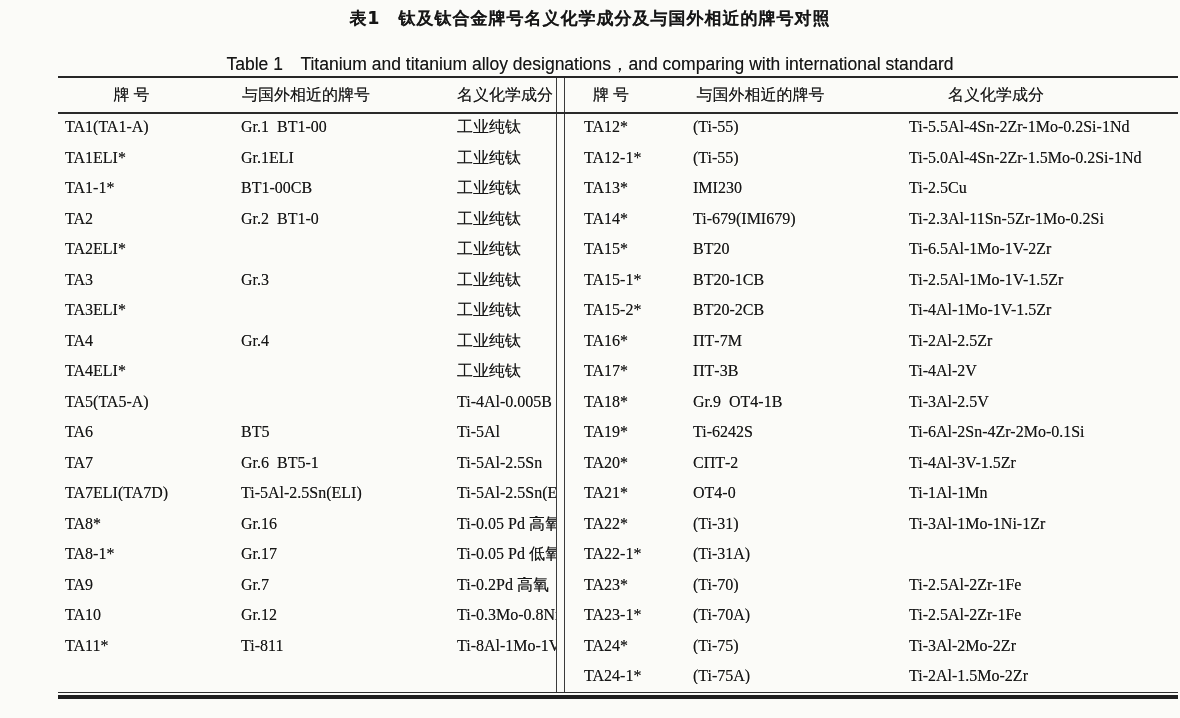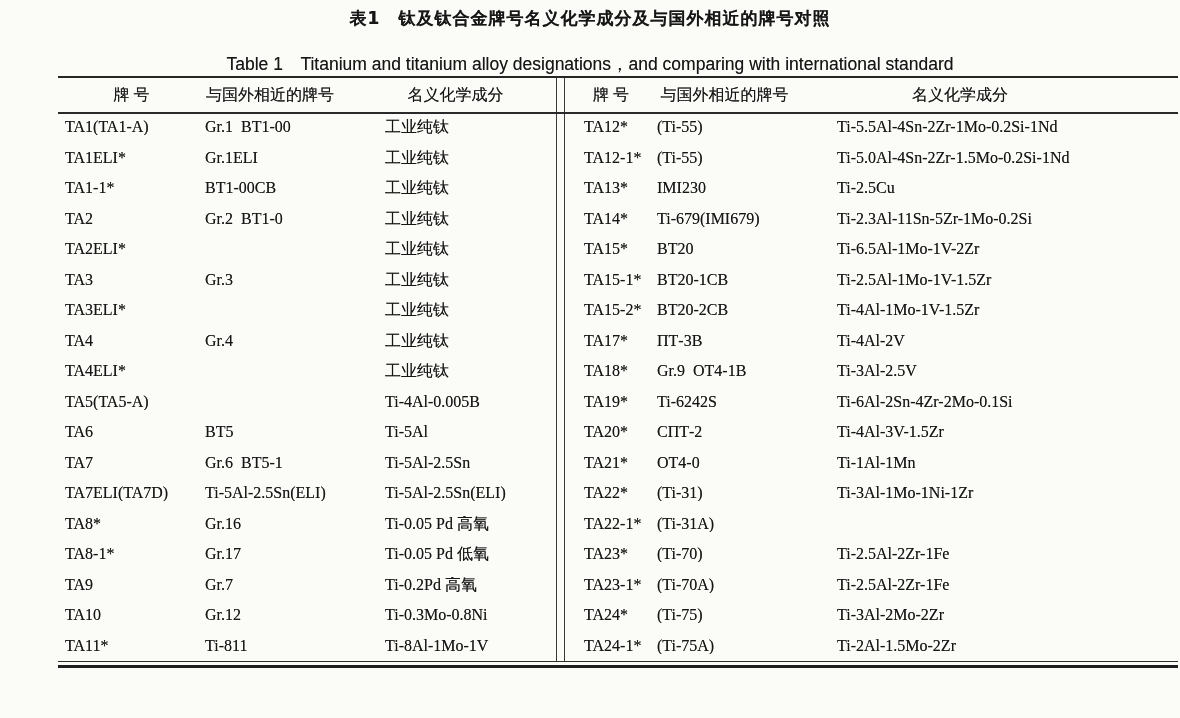--- a/index.html
+++ b/index.html
@@ -58,20 +58,21 @@
   .divider{
     width:7px;
     align-self:stretch;
     border-left:1.5px solid #3a3a3a;
     border-right:1.5px solid #3a3a3a;
   }
   .row{
     display:grid;
     height:30.5px;
     align-items:center;
+    gap:36px;
   }
   .left .row{grid-template-columns:147px 180px 1fr;}
   .right .row{grid-template-columns:92px 180px 1fr;}
   .header-row{
     height:34px;
     font-size:16.5px;
   }
   .cell{
     white-space:pre;
     font-size:16px;
@@ -236,20 +237,25 @@
               <span class="cell c1">TA15-1*</span>
               <span class="cell c2">BT20-1CB</span>
               <span class="cell c3">Ti-2.5Al-1Mo-1V-1.5Zr</span>
             </div>
             <div class="row">
               <span class="cell c1">TA15-2*</span>
               <span class="cell c2">BT20-2CB</span>
               <span class="cell c3">Ti-4Al-1Mo-1V-1.5Zr</span>
             </div>
             <div class="row">
+              <span class="cell c1">TA16*</span>
+              <span class="cell c2">ПТ-7M</span>
+              <span class="cell c3">Ti-2Al-2.5Zr</span>
+            </div>
+            <div class="row">
               <span class="cell c1">TA17*</span>
               <span class="cell c2">ПТ-3B</span>
               <span class="cell c3">Ti-4Al-2V</span>
             </div>
             <div class="row">
               <span class="cell c1">TA18*</span>
               <span class="cell c2">Gr.9  OT4-1B</span>
               <span class="cell c3">Ti-3Al-2.5V</span>
             </div>
             <div class="row">

